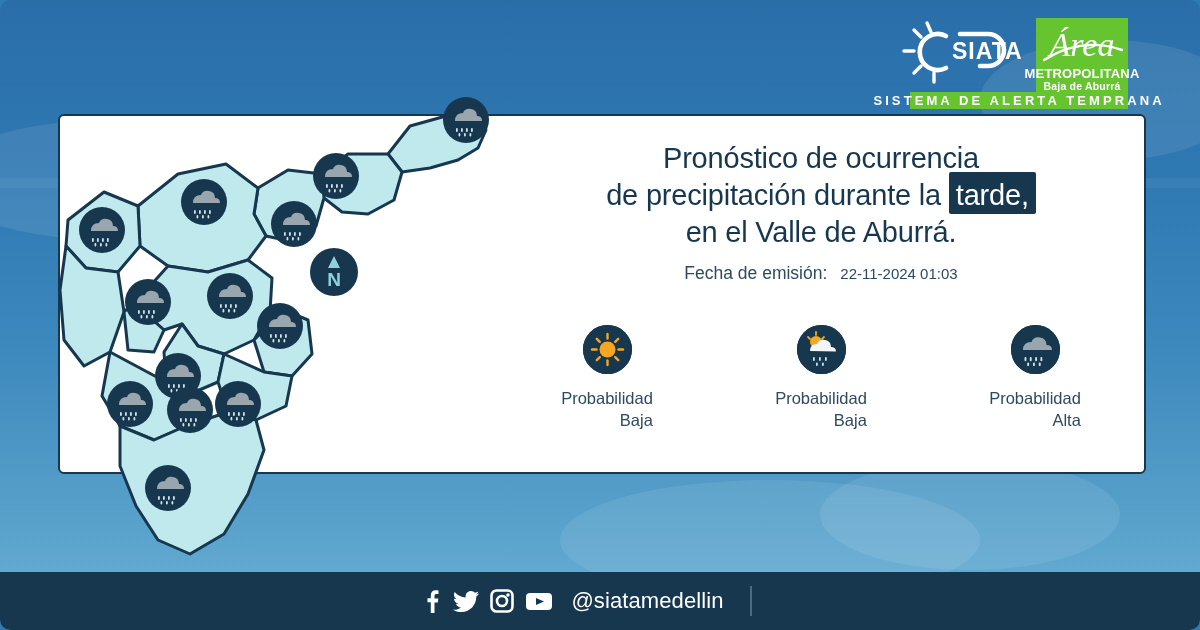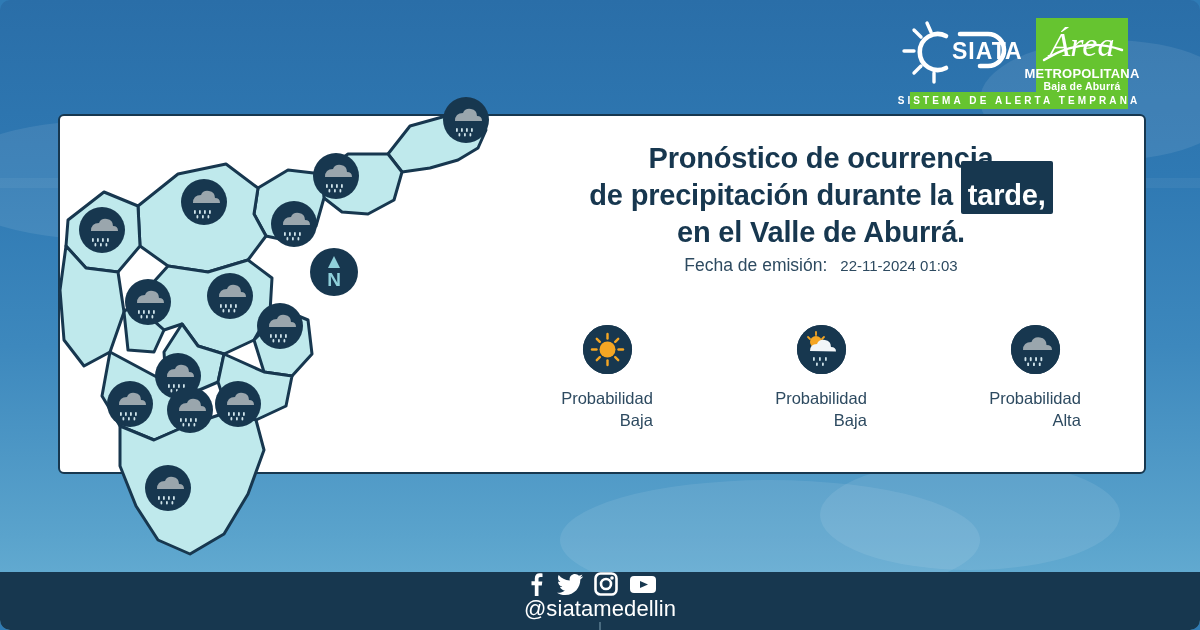--- a/index.html
+++ b/index.html
@@ -27,21 +27,21 @@
   }
   .am-script{position:absolute;top:2px;left:0;right:0;height:48px;}
   .am-l1{font-size:13px;font-weight:bold;color:#ffffff;letter-spacing:.2px;line-height:12px;}
   .am-l2{font-size:10.5px;font-weight:bold;color:#ffffff;letter-spacing:.2px;line-height:12px;}
   .tagline{
     position:absolute;top:92px;right:72px;background:#66c430;
     padding:2px 8px;box-sizing:border-box;width:218px;height:17px;
     display:flex;align-items:center;justify-content:center;
   }
   .tagline span{
-    color:#ffffff;font-size:10px;font-weight:bold;letter-spacing:3.1px;white-space:nowrap;
+    color:#ffffff;font-size:13px;font-weight:bold;letter-spacing:3.1px;white-space:nowrap;
   }
 
   
   .panel{
     position:absolute;left:58px;top:114px;width:1084px;height:356px;
     background:#ffffff;border:2px solid #17374f;border-radius:6px;
   }
 
   
   .map-wrap{position:absolute;left:58px;top:114px;width:470px;height:460px;overflow:visible;}
@@ -49,46 +49,46 @@
 
   .wicon{position:absolute;width:46px;height:46px;margin-left:-23px;margin-top:-23px;}
   .compass{
     position:absolute;width:48px;height:48px;margin-left:-24px;margin-top:-24px;
     border-radius:50%;background:#17374f;display:flex;align-items:center;justify-content:center;
   }
 
   
   .content{position:absolute;left:500px;top:140px;width:642px;text-align:center;}
   .title{
-    color:#17374f;font-size:29px;font-weight:bold;line-height:37px;letter-spacing:-.2px;
+    color:#17374f;font-size:29px;font-weight:normal;line-height:37px;letter-spacing:-.2px;
   }
   .hl{
-    background:#17374f;color:#ffffff;padding:18px 7px 3px 7px;border-radius:2px;
+    background:#17374f;color:#ffffff;padding:7px 7px 3px 7px;border-radius:2px;
   }
   .date-row{
-    margin-top:4px;display:flex;align-items:baseline;justify-content:center;gap:13px;
+    margin-top:12px;display:flex;align-items:baseline;justify-content:center;gap:13px;
     color:#2d4a60;
   }
   .date-lab{font-size:17.5px;}
   .date-val{font-size:15px;}
 
   .legend{
     position:absolute;left:500px;top:325px;width:642px;
     display:flex;justify-content:space-around;align-items:flex-start;
   }
   .leg-item{width:190px;display:flex;flex-direction:column;align-items:center;}
   .leg-icon{width:49px;height:49px;border-radius:50%;background:#17374f;position:relative;}
   .leg-lab{
     margin-top:13px;color:#2d4a60;font-size:16.5px;line-height:22px;text-align:right;
   }
 
   
   .footer{
     position:absolute;left:0;right:0;bottom:0;height:58px;background:#17374f;
-    display:flex;align-items:center;justify-content:center;gap:0;flex-direction:column;
+    display:flex;align-items:center;justify-content:center;gap:0;
   }
   .social{display:flex;align-items:center;gap:11px;margin-right:18px;}
   .handle{color:#ffffff;font-size:22px;letter-spacing:.1px;}
   .divider{width:2px;height:30px;background:#4a6b80;margin:0 26px;}
   .url{color:#ffffff;font-size:22px;letter-spacing:.1px;}
 </style>
 </head>
 <body>
 
 <div id="stage">

